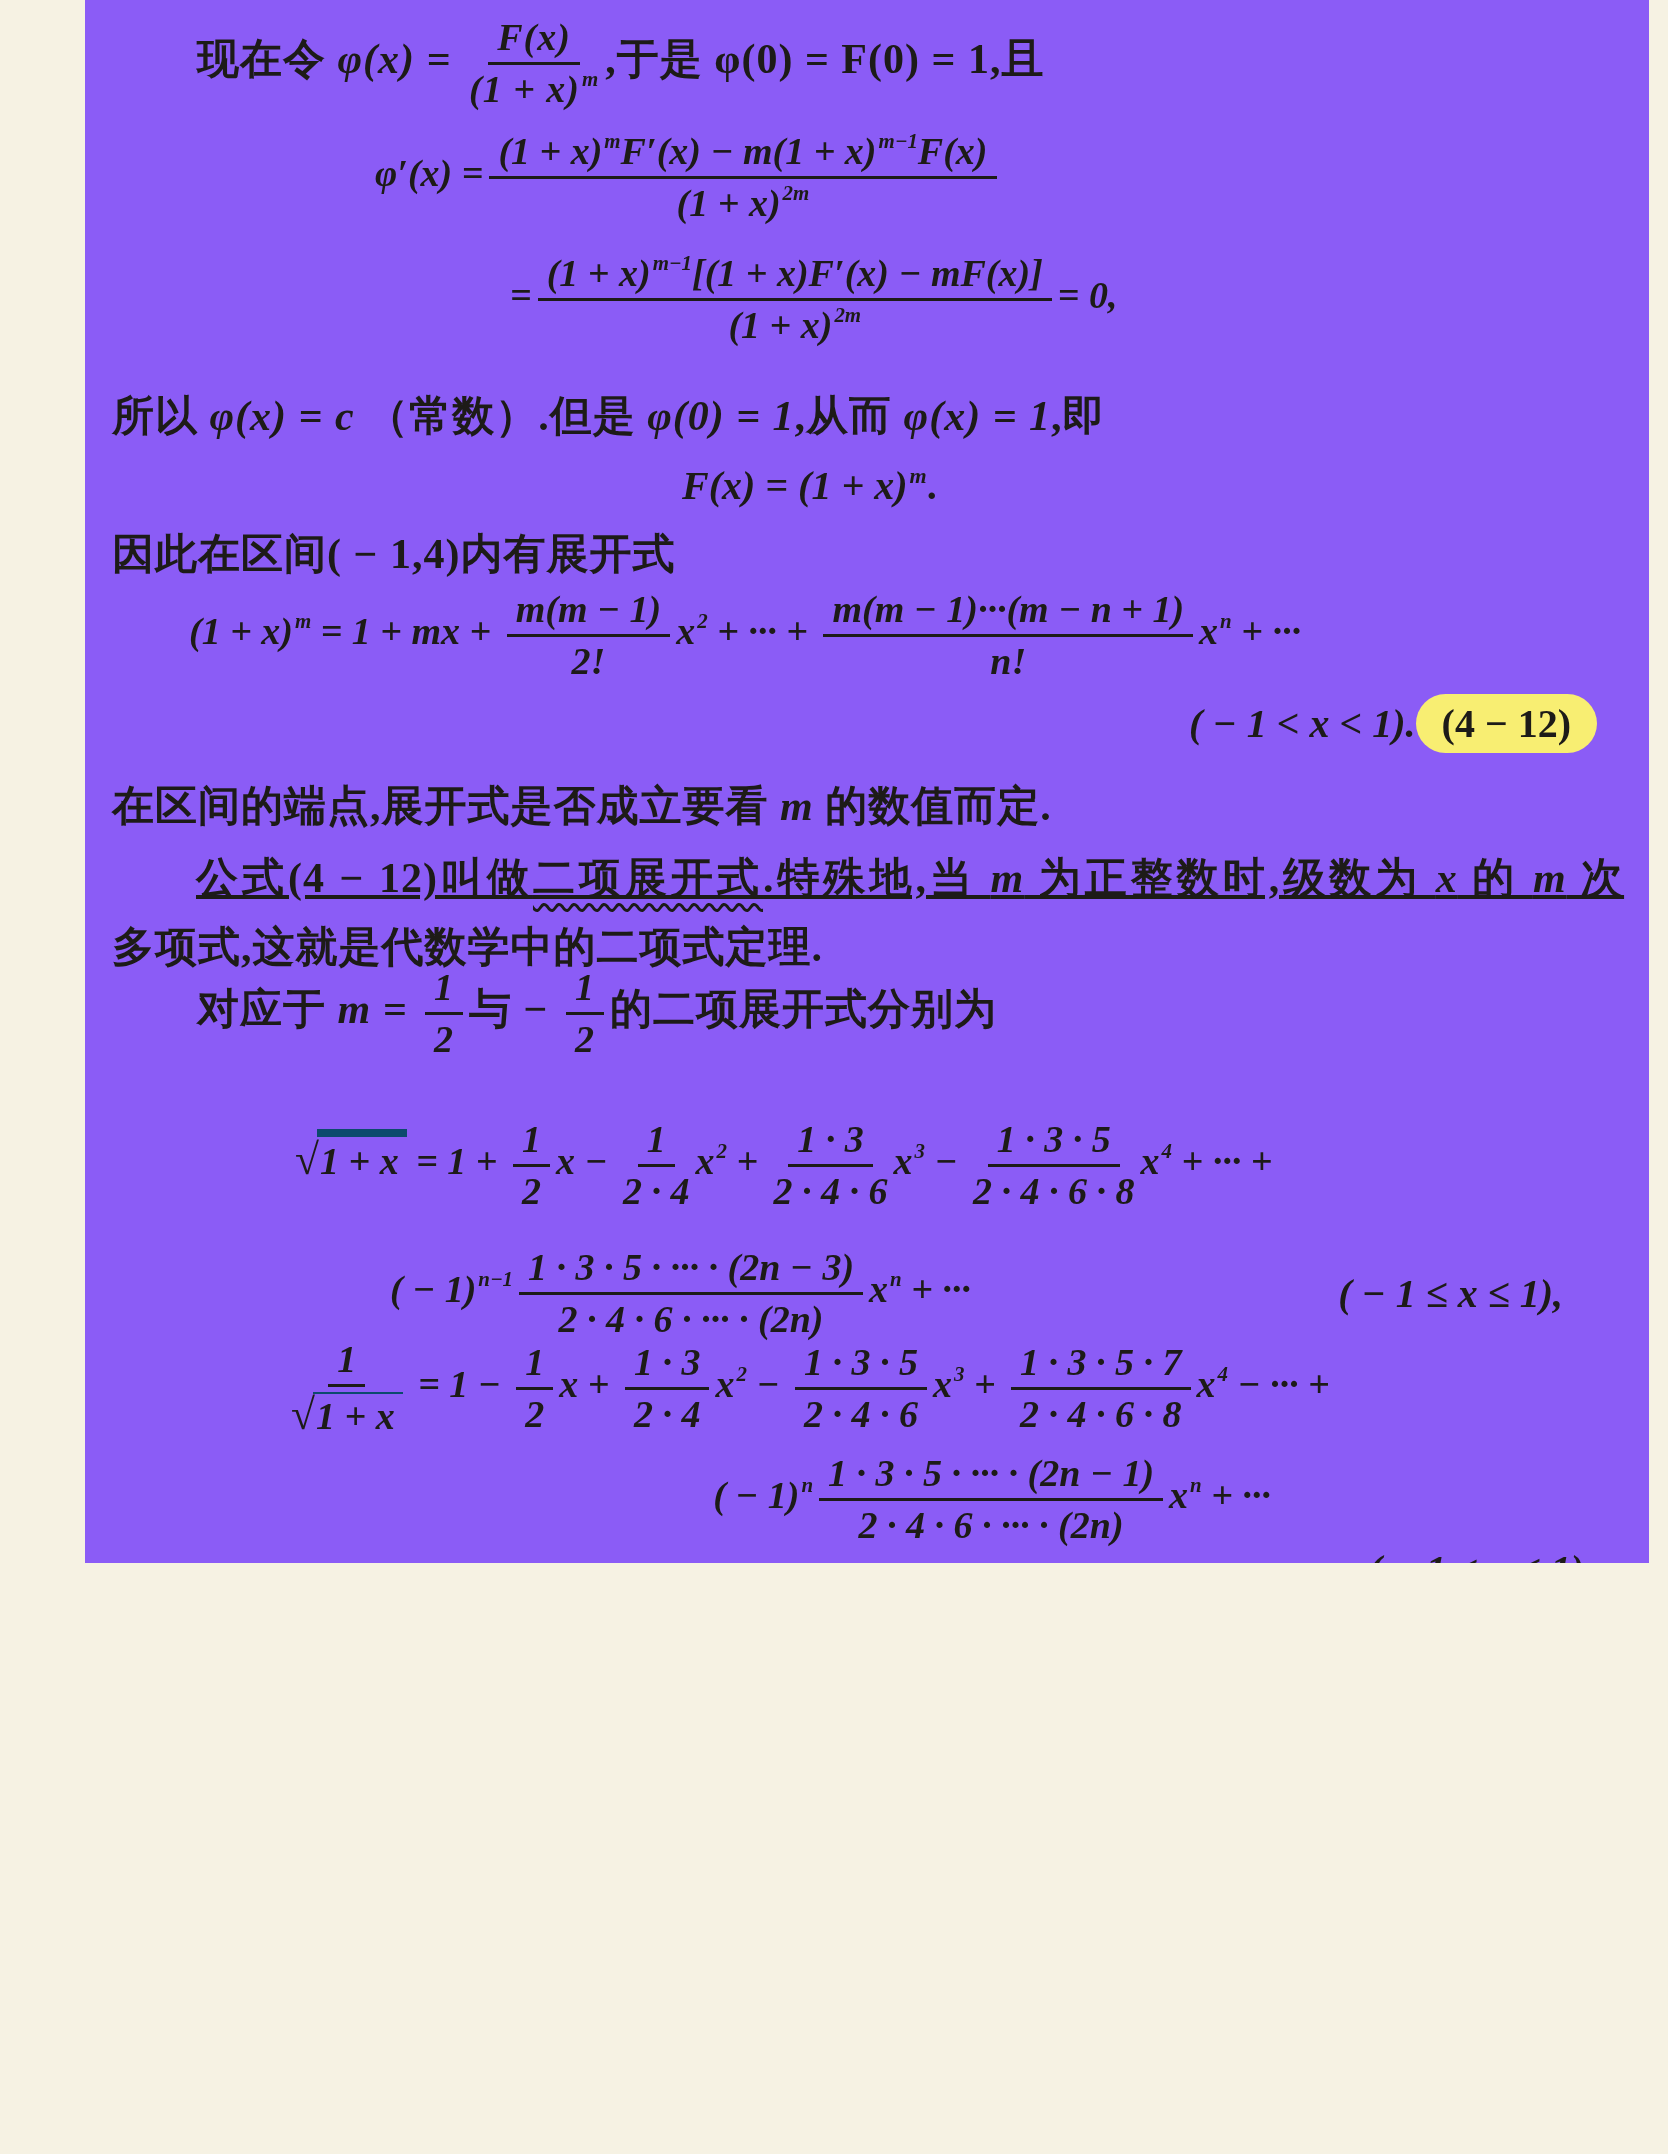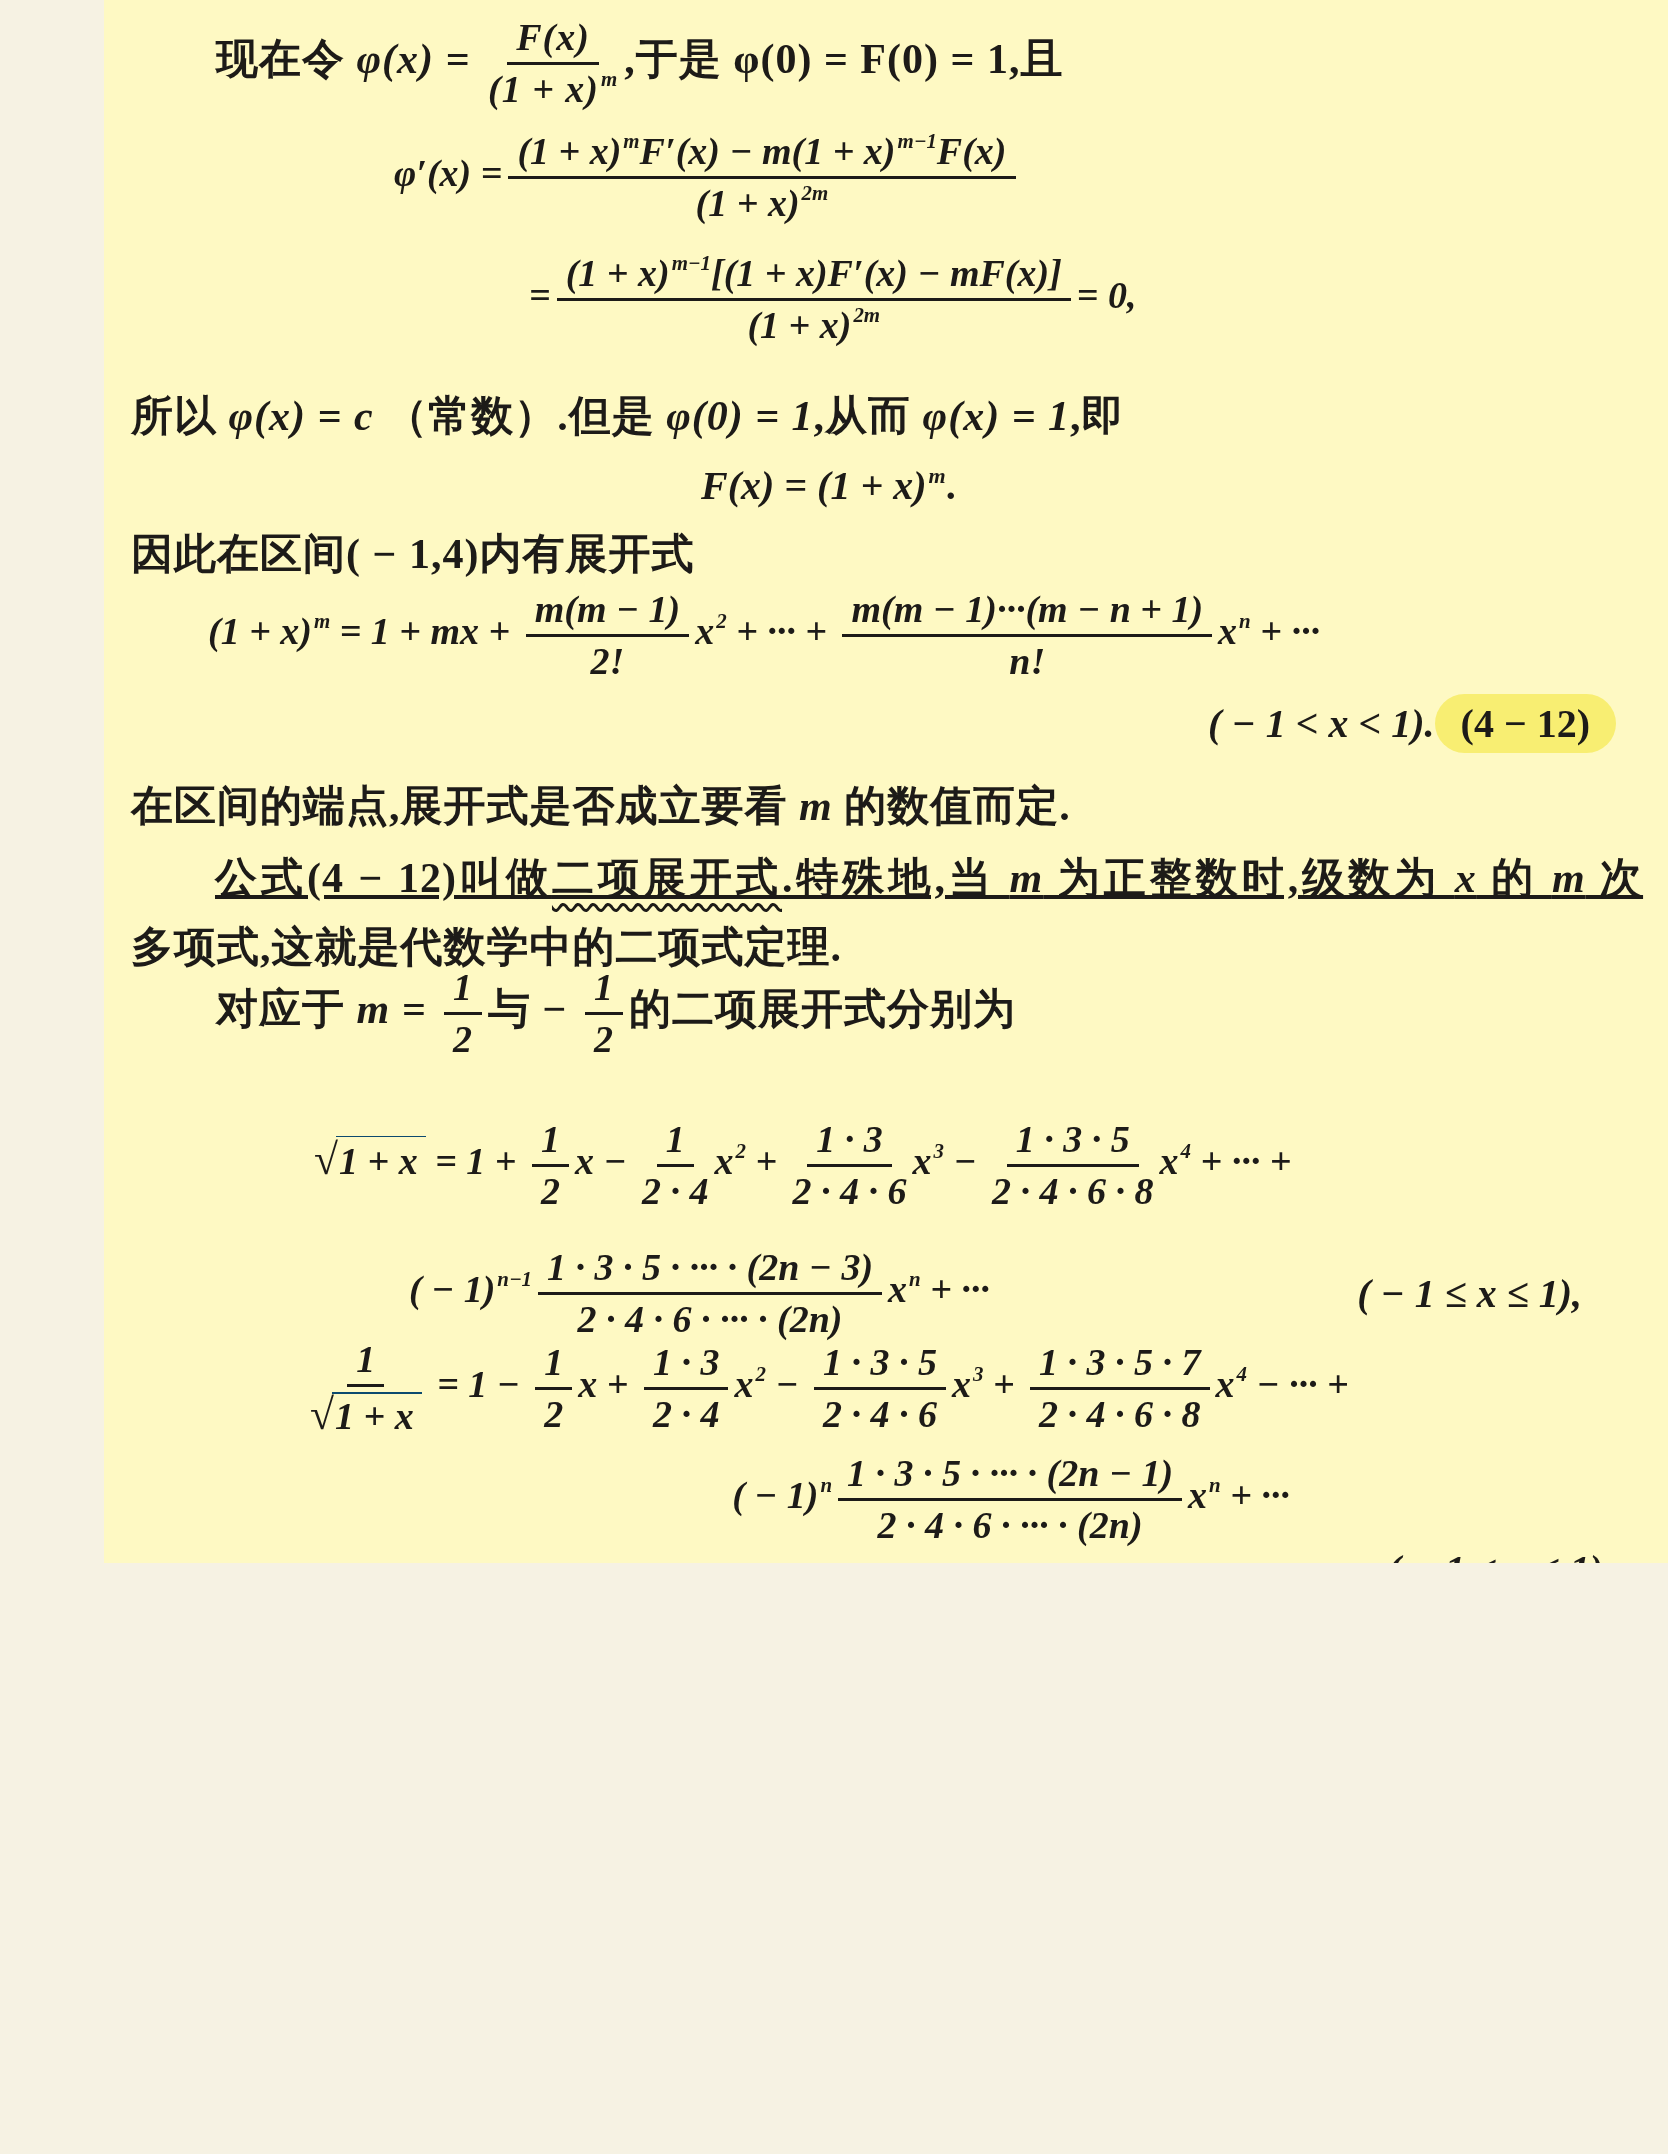--- a/index.html
+++ b/index.html
@@ -3,39 +3,39 @@
 <meta charset="utf-8">
 <style>
   html,body{margin:0;padding:0;}
   body{
     width:1668px;height:2154px;position:relative;
     background:#f6f2e3;
     font-family:"Liberation Serif","DejaVu Serif",serif;
     color:#1d1b18;font-weight:700;
   }
   .page{
-    position:absolute;left:104px;top:0;width:1564px;height:1563px;
-    background:#fef9c3;overflow:hidden;
+    position:absolute;left:85px;top:0;width:1564px;height:1563px;
+    background:#8b5cf6;overflow:hidden;
   }
   
   .txt{position:absolute;font-size:42px;line-height:1.25;white-space:nowrap;letter-spacing:1px;}
   .wide{white-space:normal;width:1512px;}
   
   .eq{position:absolute;font-size:38px;font-style:italic;white-space:nowrap;line-height:1.2;}
   .m{font-style:italic;}
   .up{font-style:normal;}
   
   .frac{display:inline-flex;flex-direction:column;align-items:center;text-align:center;
         vertical-align:middle;margin:0 6px;line-height:1.12;}
   .num{border-bottom:3px solid #1d1b18;padding:0 9px 3px;}
   .den{padding-top:3px;}
   sup.e{font-size:0.55em;vertical-align:0.75em;margin-left:2px;line-height:1;}
   
   .rsign{font-size:1.15em;margin-right:-2px;}
-  .rad{border-top:1px solid #0c4a6e;padding:3px 8px 0 3px;}
+  .rad{border-top:8px solid #0c4a6e;padding:3px 8px 0 3px;}
   
   .row{position:absolute;left:0;width:100%;display:flex;align-items:center;}
   .range{font-size:40px;}
   .tag{background:#f8ee72;border-radius:34px;padding:6px 26px;font-style:normal;font-size:40px;}
   .wavy{text-decoration:underline;text-decoration-style:wavy;text-decoration-thickness:3px;text-underline-offset:11px;}
   .justa{text-align:justify;text-align-last:justify;text-decoration:underline;}
 </style>
 </head>
 <body>
 

